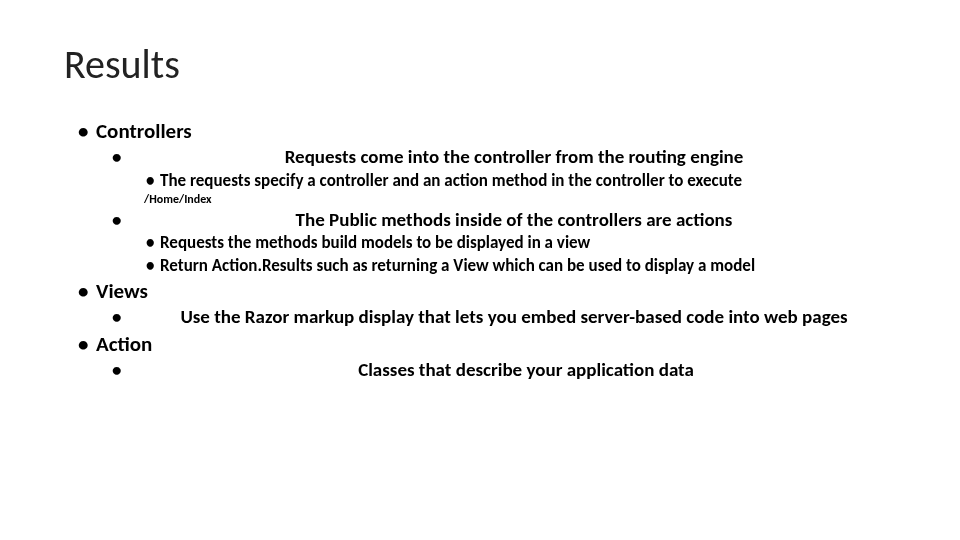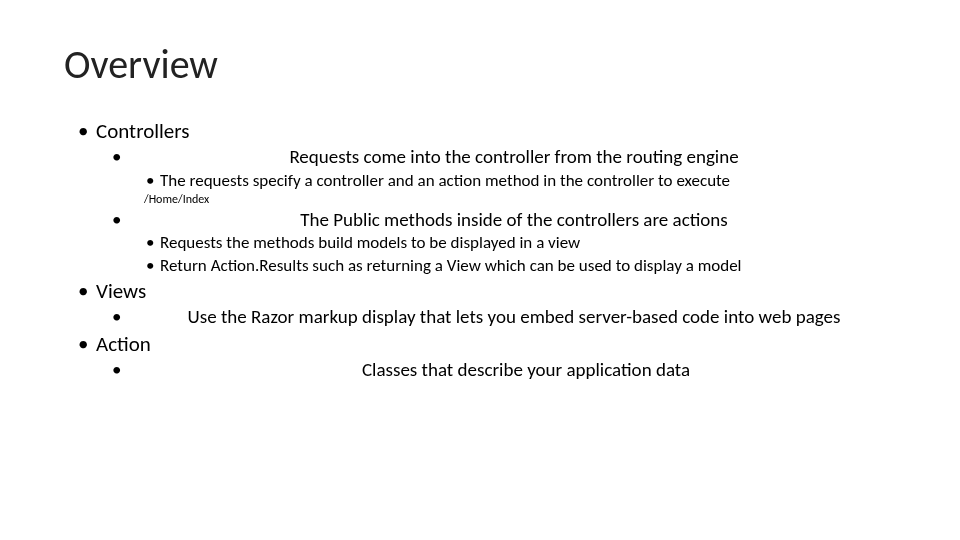--- a/index.html
+++ b/index.html
@@ -1,18 +1,19 @@
 <!DOCTYPE html>
 <html><head>
   <meta charset="utf-8">
   <style>
     * {
       margin: 0;
       padding: 0;
       box-sizing: border-box;
+      font-weight: bold;
     }
     body {
       width: 960px;
       height: 540px;
       background: #ffffff;
       font-family: Calibri, "Segoe UI", Arial, sans-serif;
       color: #000000;
       padding: 40px 60px 40px 60px;
       position: relative;
     }
@@ -80,21 +81,21 @@
     .models-sub::before {
       content: "•";
       position: absolute;
       left: 0;
       top: 0;
     }
   </style>
 </head>
 <body>
 
-<div class="title">Overview</div>
+<div class="title">Results</div>
 
 <div class="bullet-l1">Controllers</div>
 
 <div class="bullet-l2">Requests come into the controller from the routing engine</div>
 
 <div class="bullet-l3">The requests specify a controller and an action method in the controller to execute</div>
 
 <div class="bullet-l4">/Home/Index</div>
 
 <div class="bullet-l2">The Public methods inside of the controllers are actions</div>

